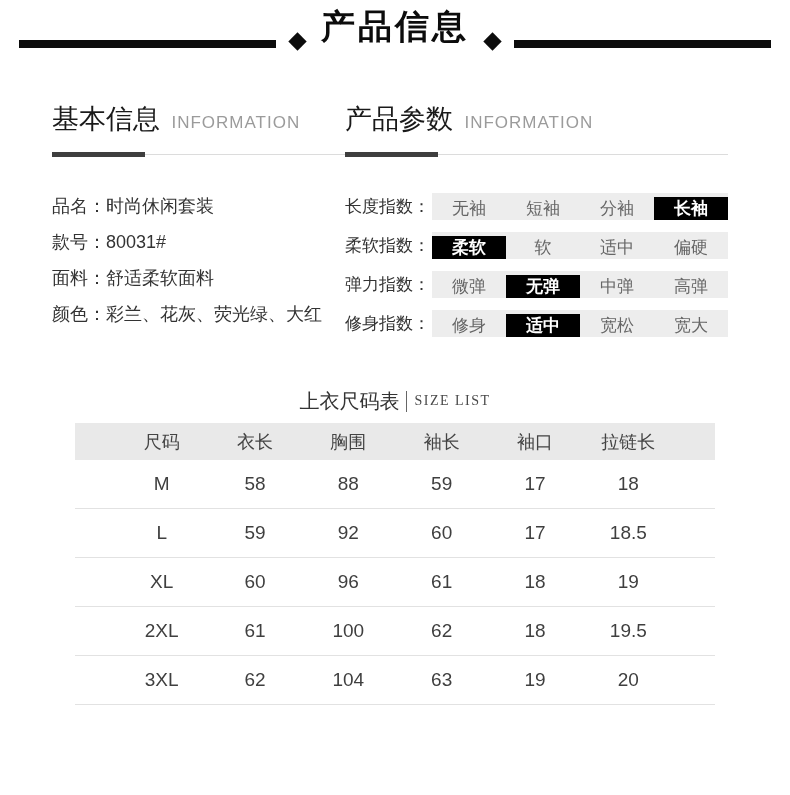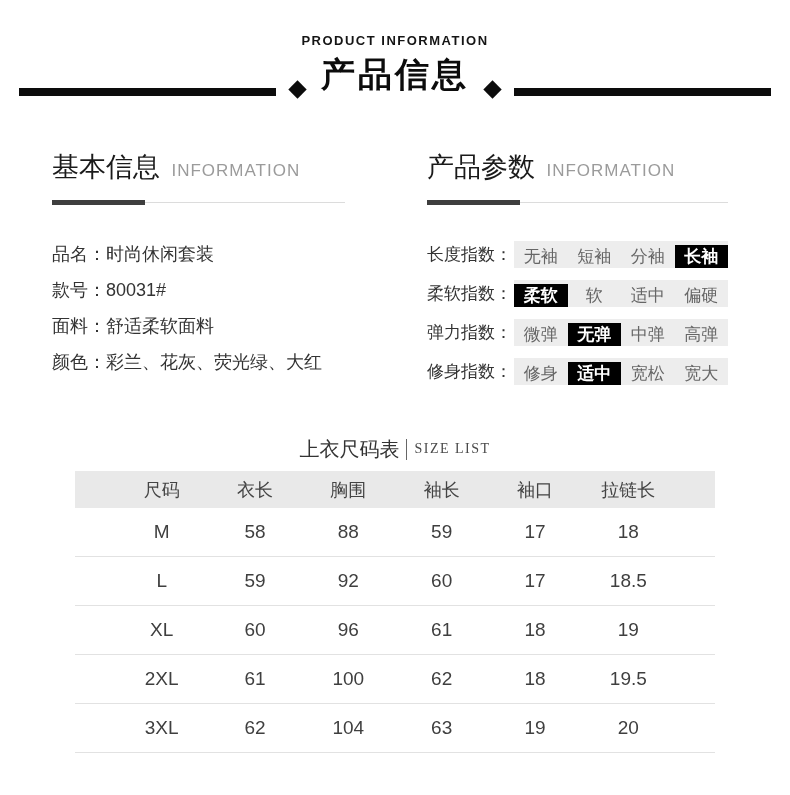--- a/index.html
+++ b/index.html
@@ -46,21 +46,21 @@
   }
 
   
   .content {
     display:flex;
     margin-top:60px;
     padding-left:52px;
     padding-right:62px;
   }
   .col-left { width:293px; flex:none; }
-  .col-right { flex:1; margin-left:82px; }
+  .col-right { flex:1; }
 
   .sec-head { white-space:nowrap; line-height:22px; height:31px; }
   .sec-cn {
     font-family:"Liberation Serif","DejaVu Serif",serif;
     font-size:27px;
     color:#1a1a1a;
   }
   .sec-en {
     font-size:17px;
     color:#9b9b9b;
@@ -160,21 +160,20 @@
     color:#3f3f3f;
     border-bottom:1px solid #e2e2e2;
   }
   .t-cell { white-space:nowrap; }
 </style>
 </head>
 <body>
 
 <div class="page">
 
-  <div class="eyebrow">PRODUCT INFORMATION</div>
   <div class="header-row">
     <span class="hbar"></span>
     <span class="hdiamond"></span>
     <span class="htitle">产品信息</span>
     <span class="hdiamond"></span>
     <span class="hbar"></span>
   </div>
 
   <div class="content">
 

